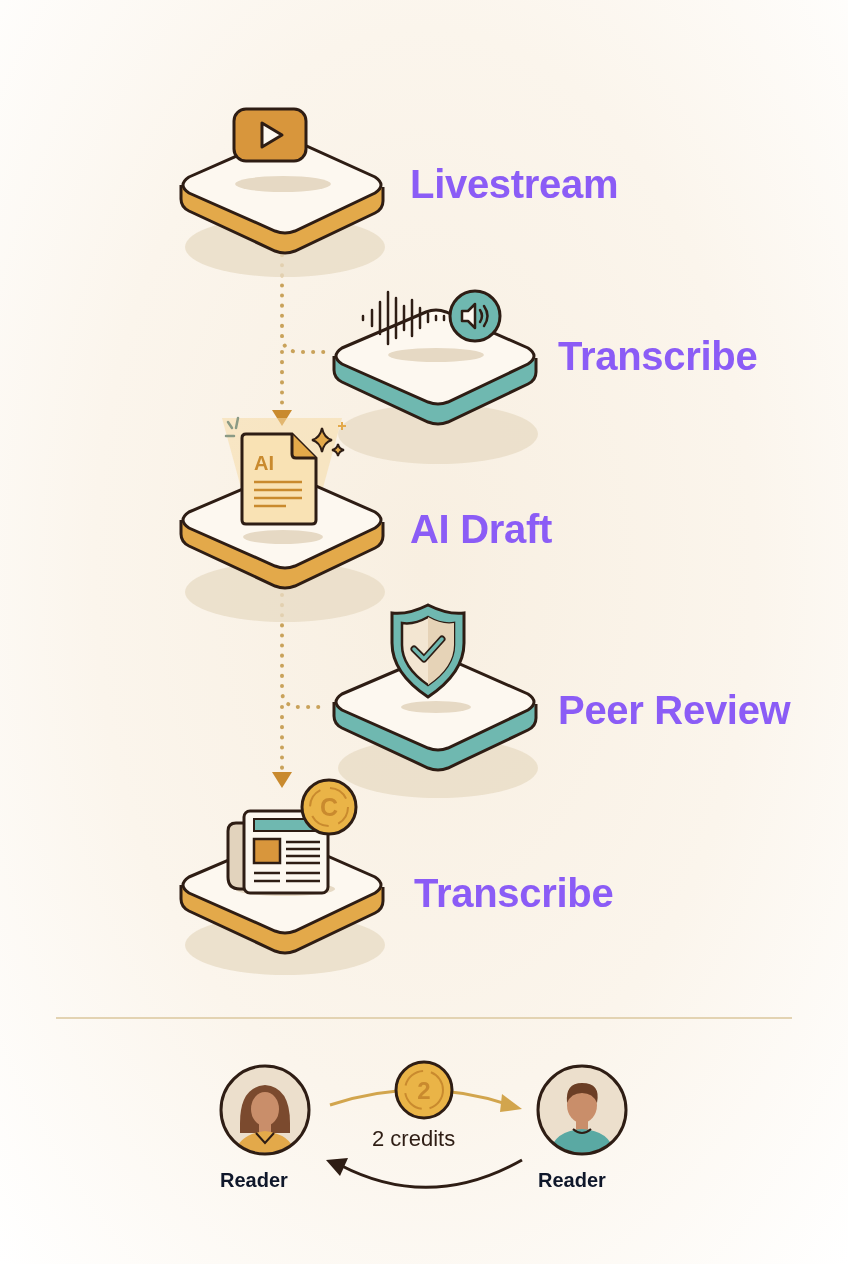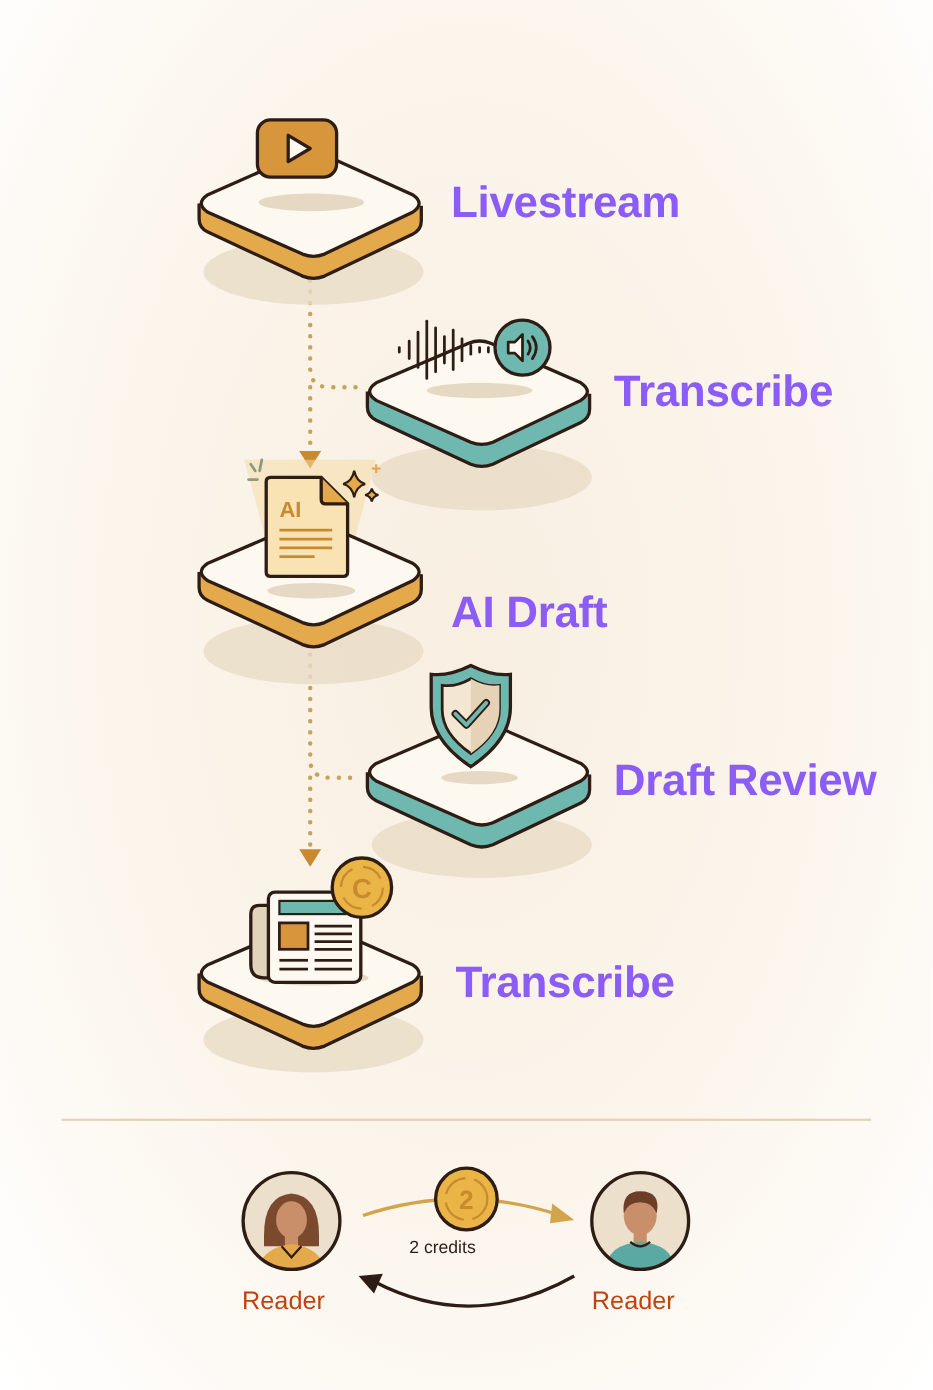--- a/index.html
+++ b/index.html
@@ -1,22 +1,22 @@
 <!DOCTYPE html>
 <html><head>
 <meta charset="utf-8">
 <style>
   html,body{margin:0;padding:0;}
   body{width:848px;height:1264px;position:relative;overflow:hidden;
     background:radial-gradient(ellipse at 50% 45%, #f8efe1 0%, #fbf5ec 55%, #ffffff 100%);
     font-family:"Liberation Sans", sans-serif;}
   .abs{position:absolute;}
   .label{position:absolute;font-weight:bold;font-size:40px;color:#8b5cf6;letter-spacing:-0.3px;text-align:right;}
-  .small-label{position:absolute;font-weight:normal;font-size:23px;color:#c2410c;}
-  .credits-label{position:absolute;font-size:16px;color:#2e1d14;}
+  .small-label{position:absolute;font-weight:bold;font-size:20px;color:#0f172a;}
+  .credits-label{position:absolute;font-size:22px;color:#2e1d14;}
   svg{position:absolute;overflow:visible;}
 </style>
 </head>
 <body>
 
 <svg width="848" height="1264" style="left:0;top:0;">
   <g fill="none" stroke="#c9a25a" stroke-width="4" stroke-linecap="round" stroke-dasharray="0.1 10">
     <path d="M282 245 L282 335 Q282 352 300 352 L325 352"></path>
     <path d="M282 352 Q282 362 282 375 L282 410"></path>
     <path d="M282 595 L282 690 Q282 707 300 707 L325 707"></path>
@@ -95,38 +95,38 @@
   <svg width="50" height="50" style="left:308px;top:418px;">
     <path d="M14 10 Q16 20 24 22 Q16 24 14 34 Q12 24 4 22 Q12 20 14 10 Z" fill="#e3a94a" stroke="#2e1d14" stroke-width="2"></path>
     <path d="M30 26 Q31 31 36 32 Q31 33 30 38 Q29 33 24 32 Q29 31 30 26 Z" fill="#e3a94a" stroke="#2e1d14" stroke-width="2"></path>
     <path d="M34 4 L34 12 M30 8 L38 8" stroke="#e3a94a" stroke-width="2"></path>
   </svg>
   <svg width="30" height="30" style="left:224px;top:414px;">
     <line x1="14" y1="4" x2="12" y2="14" stroke="#8a9a85" stroke-width="2.5" stroke-linecap="round"></line>
     <line x1="4" y1="8" x2="8" y2="14" stroke="#8a9a85" stroke-width="2.5" stroke-linecap="round"></line>
     <line x1="2" y1="22" x2="10" y2="22" stroke="#8a9a85" stroke-width="2.5" stroke-linecap="round"></line>
   </svg>
-  <div class="label" style="left:410px;top:507px;margin-top:28px;">AI Draft</div>
+  <div class="label" style="left:410px;top:507px;">AI Draft</div>
 </div>
 
 <div>
   <svg width="220" height="150" style="left:328px;top:668px;">
     <ellipse cx="110" cy="100" rx="100" ry="30" fill="#e9dcc6" opacity="0.8"></ellipse>
     <path d="M6 34 L6 48 Q6 56 14 60 L100 100 Q110 104 120 100 L200 62 Q208 58 208 50 L208 36" fill="#6fb8b0" stroke="#2e1d14" stroke-width="3"></path>
     <path d="M14 26 L98 -10 Q108 -14 118 -10 L200 26 Q212 34 200 42 L120 80 Q110 84 100 80 L14 42 Q2 34 14 26 Z" fill="#fdf8f0" stroke="#2e1d14" stroke-width="3"></path>
     <ellipse cx="108" cy="39" rx="35" ry="6" fill="#e6d9c4"></ellipse>
   </svg>
   <svg width="90" height="110" style="left:388px;top:603px;">
     <path d="M40 2 Q60 12 76 10 L76 40 Q76 70 40 94 Q4 70 4 40 L4 10 Q20 12 40 2 Z" fill="#6fb8b0" stroke="#2e1d14" stroke-width="3"></path>
     <path d="M40 14 Q54 22 66 20 L66 42 Q66 64 40 82 Q14 64 14 42 L14 20 Q26 22 40 14 Z" fill="#f3e6d2" stroke="#2e1d14" stroke-width="2.5"></path>
     <path d="M40 14 Q54 22 66 20 L66 42 Q66 64 40 82 Z" fill="#e6d3b7"></path>
     <path d="M26 46 L36 56 L54 36" fill="none" stroke="#2e1d14" stroke-width="7" stroke-linecap="round" stroke-linejoin="round"></path>
     <path d="M26 46 L36 56 L54 36" fill="none" stroke="#6fb8b0" stroke-width="3.5" stroke-linecap="round" stroke-linejoin="round"></path>
   </svg>
-  <div class="label" style="left:558px;top:688px;">Draft Review</div>
+  <div class="label" style="left:558px;top:688px;">Peer Review</div>
 </div>
 
 <div>
   <svg width="220" height="150" style="left:175px;top:845px;">
     <ellipse cx="110" cy="100" rx="100" ry="30" fill="#e9dcc6" opacity="0.8"></ellipse>
     <path d="M6 40 L6 54 Q6 62 14 66 L100 106 Q110 110 120 106 L200 68 Q208 64 208 56 L208 42" fill="#e3a94a" stroke="#2e1d14" stroke-width="3"></path>
     <path d="M14 32 L98 -4 Q108 -8 118 -4 L200 32 Q212 40 200 48 L120 86 Q110 90 100 86 L14 48 Q2 40 14 32 Z" fill="#fdf8f0" stroke="#2e1d14" stroke-width="3"></path>
     <ellipse cx="110" cy="44" rx="50" ry="7" fill="#e6d9c4"></ellipse>
   </svg>
   <svg width="120" height="100" style="left:226px;top:803px;">

